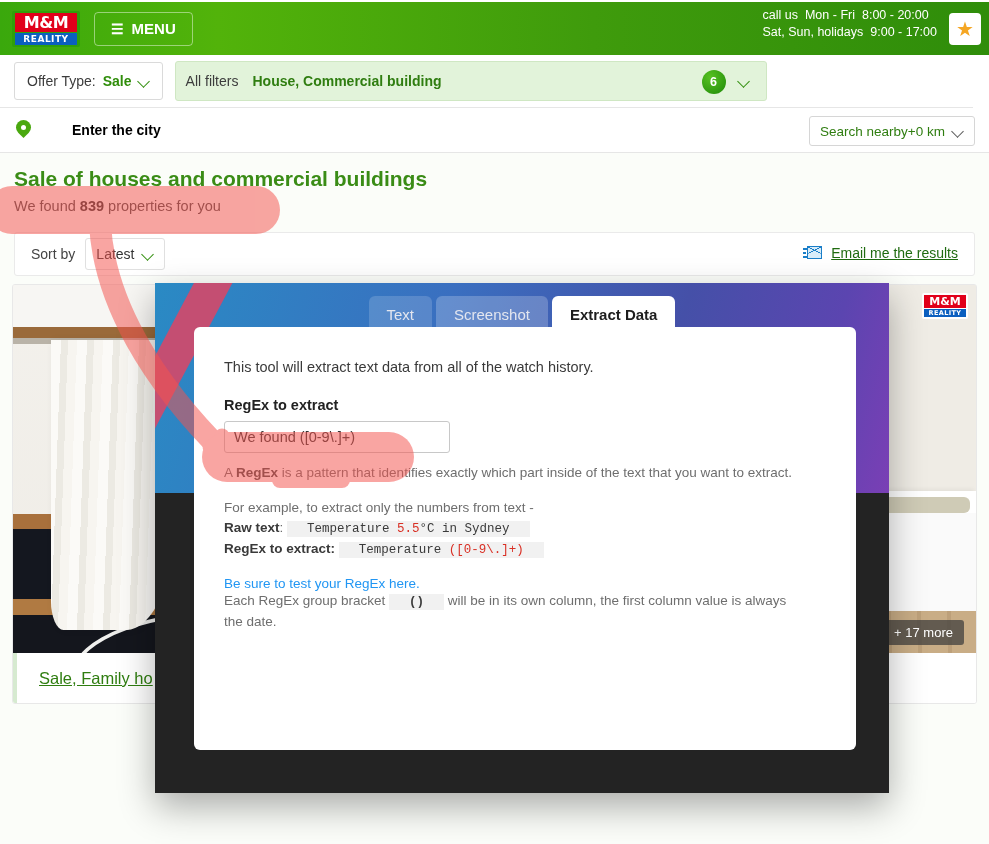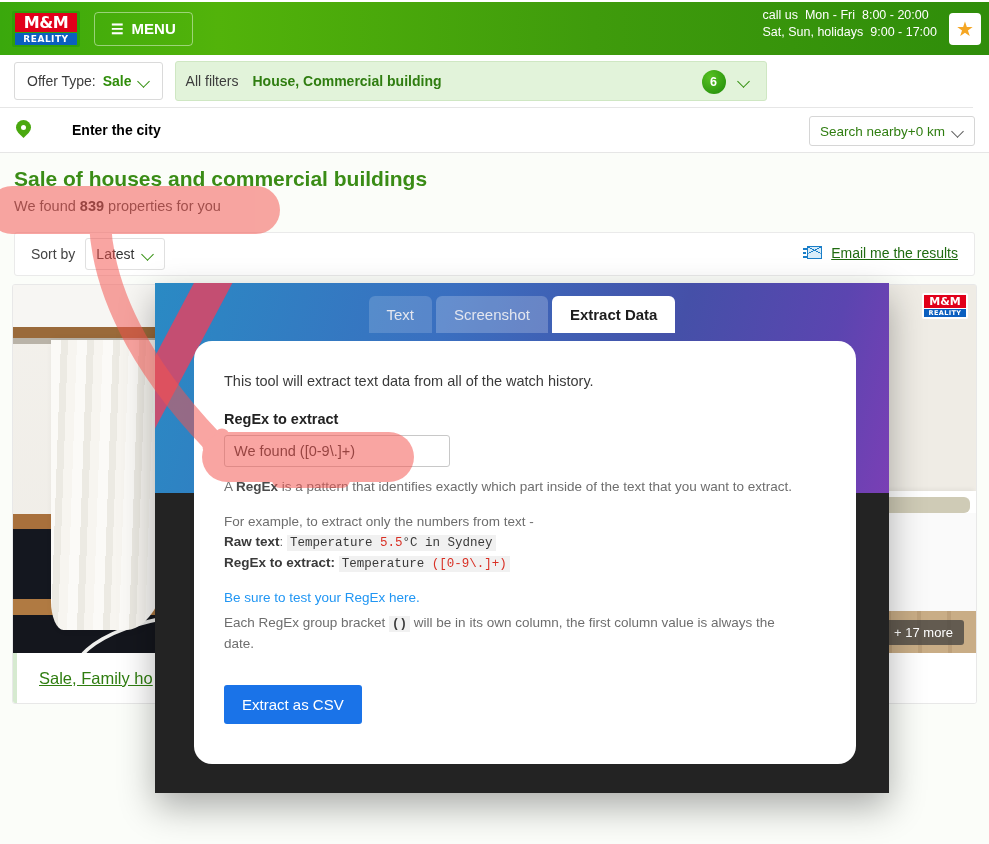--- a/index.html
+++ b/index.html
@@ -307,43 +307,43 @@
     background:#cc4b6e; transform: rotate(28deg); opacity:0.95;
   }
   .tabs { position:absolute; left:0; top:13px; width:100%; display:flex; justify-content:center; gap:4px; }
   .tab {
     padding: 10px 18px; border-radius: 6px 6px 0 0; font-size: 15px;
     cursor: pointer; color: #e3e6ef; background: rgba(255,255,255,0.16);
   }
   .tab.t2 { background: rgba(255,255,255,0.22); }
   .tab.active { background: #fff; color: #1d1d1d; font-weight: bold; }
   .modal-card {
-    position:absolute; left:39px; top:58px; width:662px; height:423px;
-    background:#fff; border-radius: 18px;
+    position:absolute; left:39px; top:44px; width:662px; height:423px;
+    background:#fff; border-radius: 6px;
   }
   .modal-inner { padding: 32px 30px 0 30px; }
   .intro { font-size: 14.5px; color: #3a3a3a; }
   .field-label { margin-top: 22px; font-size: 14.5px; font-weight: bold; color: #222; }
   .regex-input {
     margin-top: 8px; width: 226px; height: 32px;
     border: 1px solid #c8c8c8; border-radius: 3px;
     font-size: 14.5px; color: #333; padding: 0 9px;
     font-family: "Liberation Sans", sans-serif;
   }
   .desc { margin-top: 10px; font-size: 13.5px; color: #6e6e6e; line-height: 1.42; width: 580px; }
   .desc b { color:#4a4a4a; }
   .ex-block { margin-top: 16px; font-size: 13.5px; color: #6e6e6e; line-height: 1.5; }
   .ex-block b { color:#3a3a3a; }
   code.cd {
     font-family: "Liberation Mono", monospace; font-size: 12.5px;
-    background: #f1f1f1; padding: 1px 3px; color: #3a3a3a;
+    background: #f1f1f1; padding: 1px 20px; color: #3a3a3a;
   }
   code.cd em { font-style: normal; color: #d93025; }
   .test-link { margin-top: 16px; font-size: 13.5px; color: #2196f3; cursor: pointer; }
-  .note { margin-top: 8px; font-size: 13.5px; color: #6e6e6e; line-height:1.42; width: 580px; }
+  .note { margin-top: 0; font-size: 13.5px; color: #6e6e6e; line-height:1.42; width: 580px; }
   .note code.cd { font-weight: bold; }
   .csv-btn {
     margin-top: 32px; background: #1a73e8; color: #fff; border: none;
     padding: 11px 18px; border-radius: 3px; font-size: 15px; cursor: pointer;
     font-family: "Liberation Sans", sans-serif;
   }
 
   
   .annot { position: absolute; left: 0; top: 0; width: 989px; height: 844px; pointer-events: none; }
 </style>
@@ -524,21 +524,20 @@
             <b>RegEx to extract:</b> <code class="cd"><span>Temperature </span><em>([0-9\.]+)</em></code>
           </div>
         </div>
 
         <div class="test-link">Be sure to test your RegEx here.</div>
 
         <div class="note">
           <span>Each RegEx group bracket </span><code class="cd">()</code><span> will be in its own column, the first column value is always the date.</span>
         </div>
 
-        <button class="csv-btn">Extract as CSV</button>
       </div>
     </div>
   </div>
 
   <svg class="annot" viewBox="0 0 989 844">
     <g opacity="0.52" fill="none" stroke="#f4544f" stroke-linecap="round" stroke-linejoin="round">
 
       <rect x="-12" y="186" width="292" height="48" rx="24" fill="#f4544f" stroke="none"></rect>
 
       <path d="M 100 224 C 104 300, 150 380, 226 455" stroke="#f4544f" stroke-width="22"></path>

